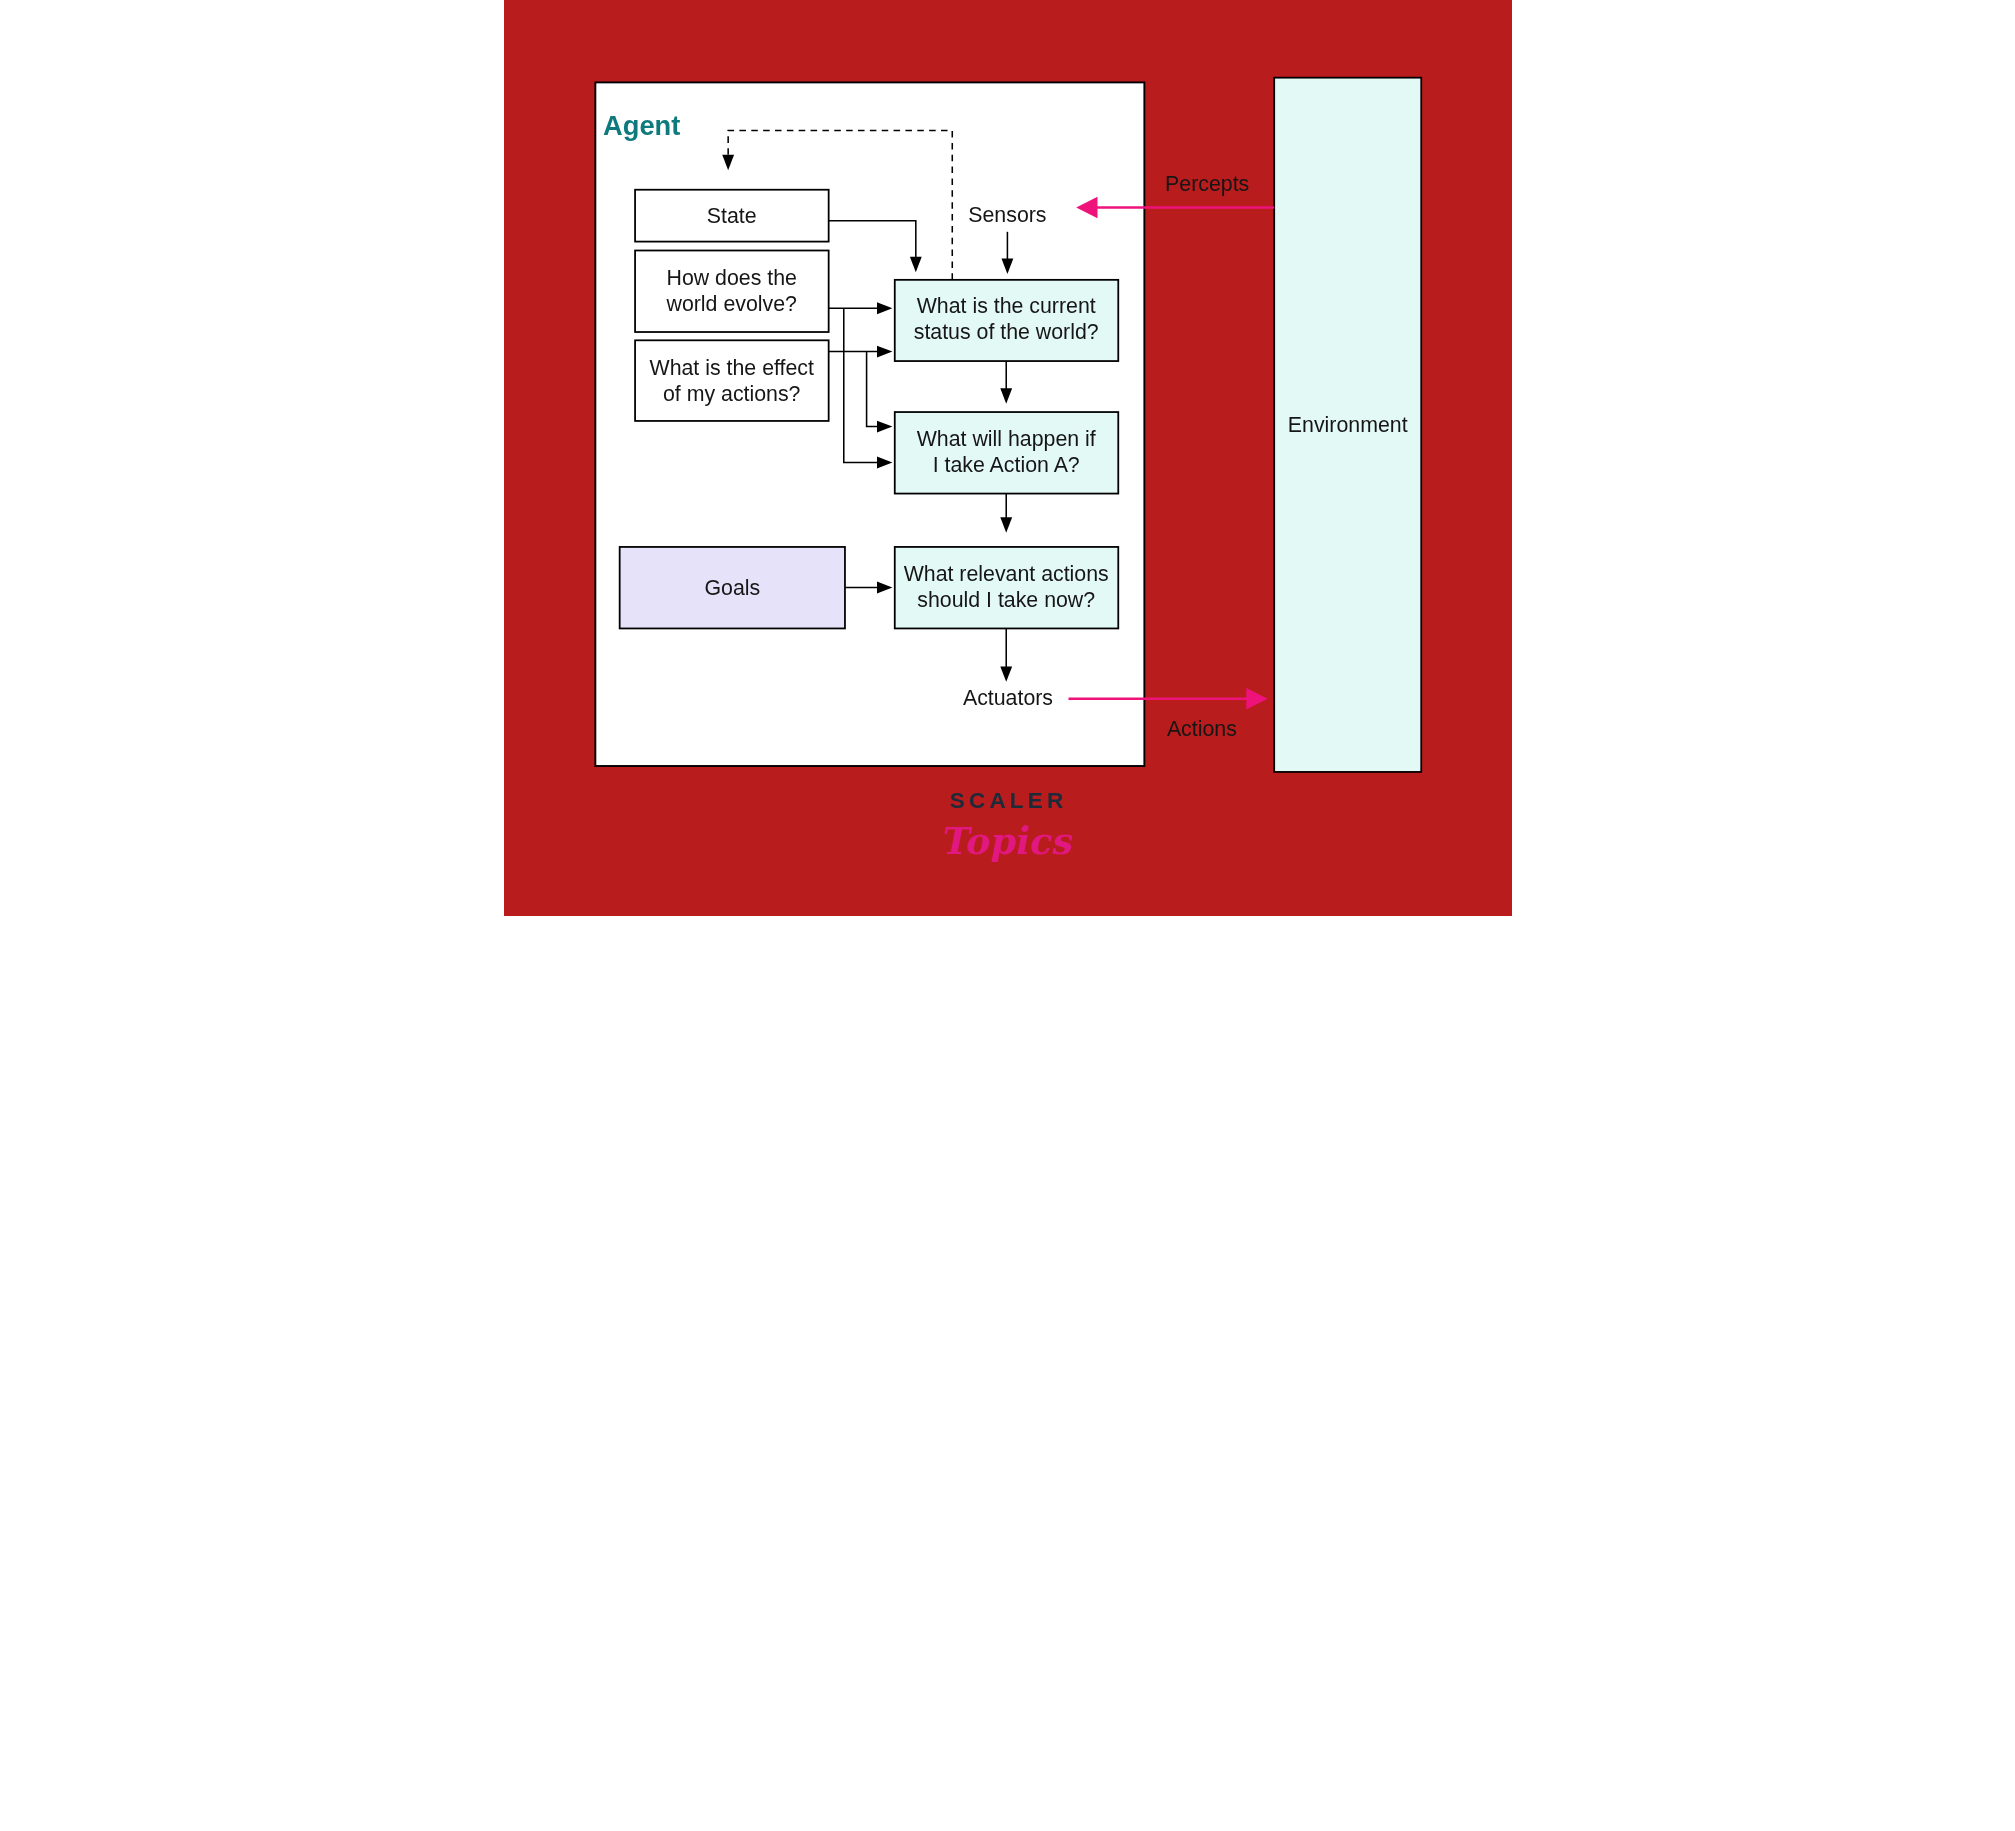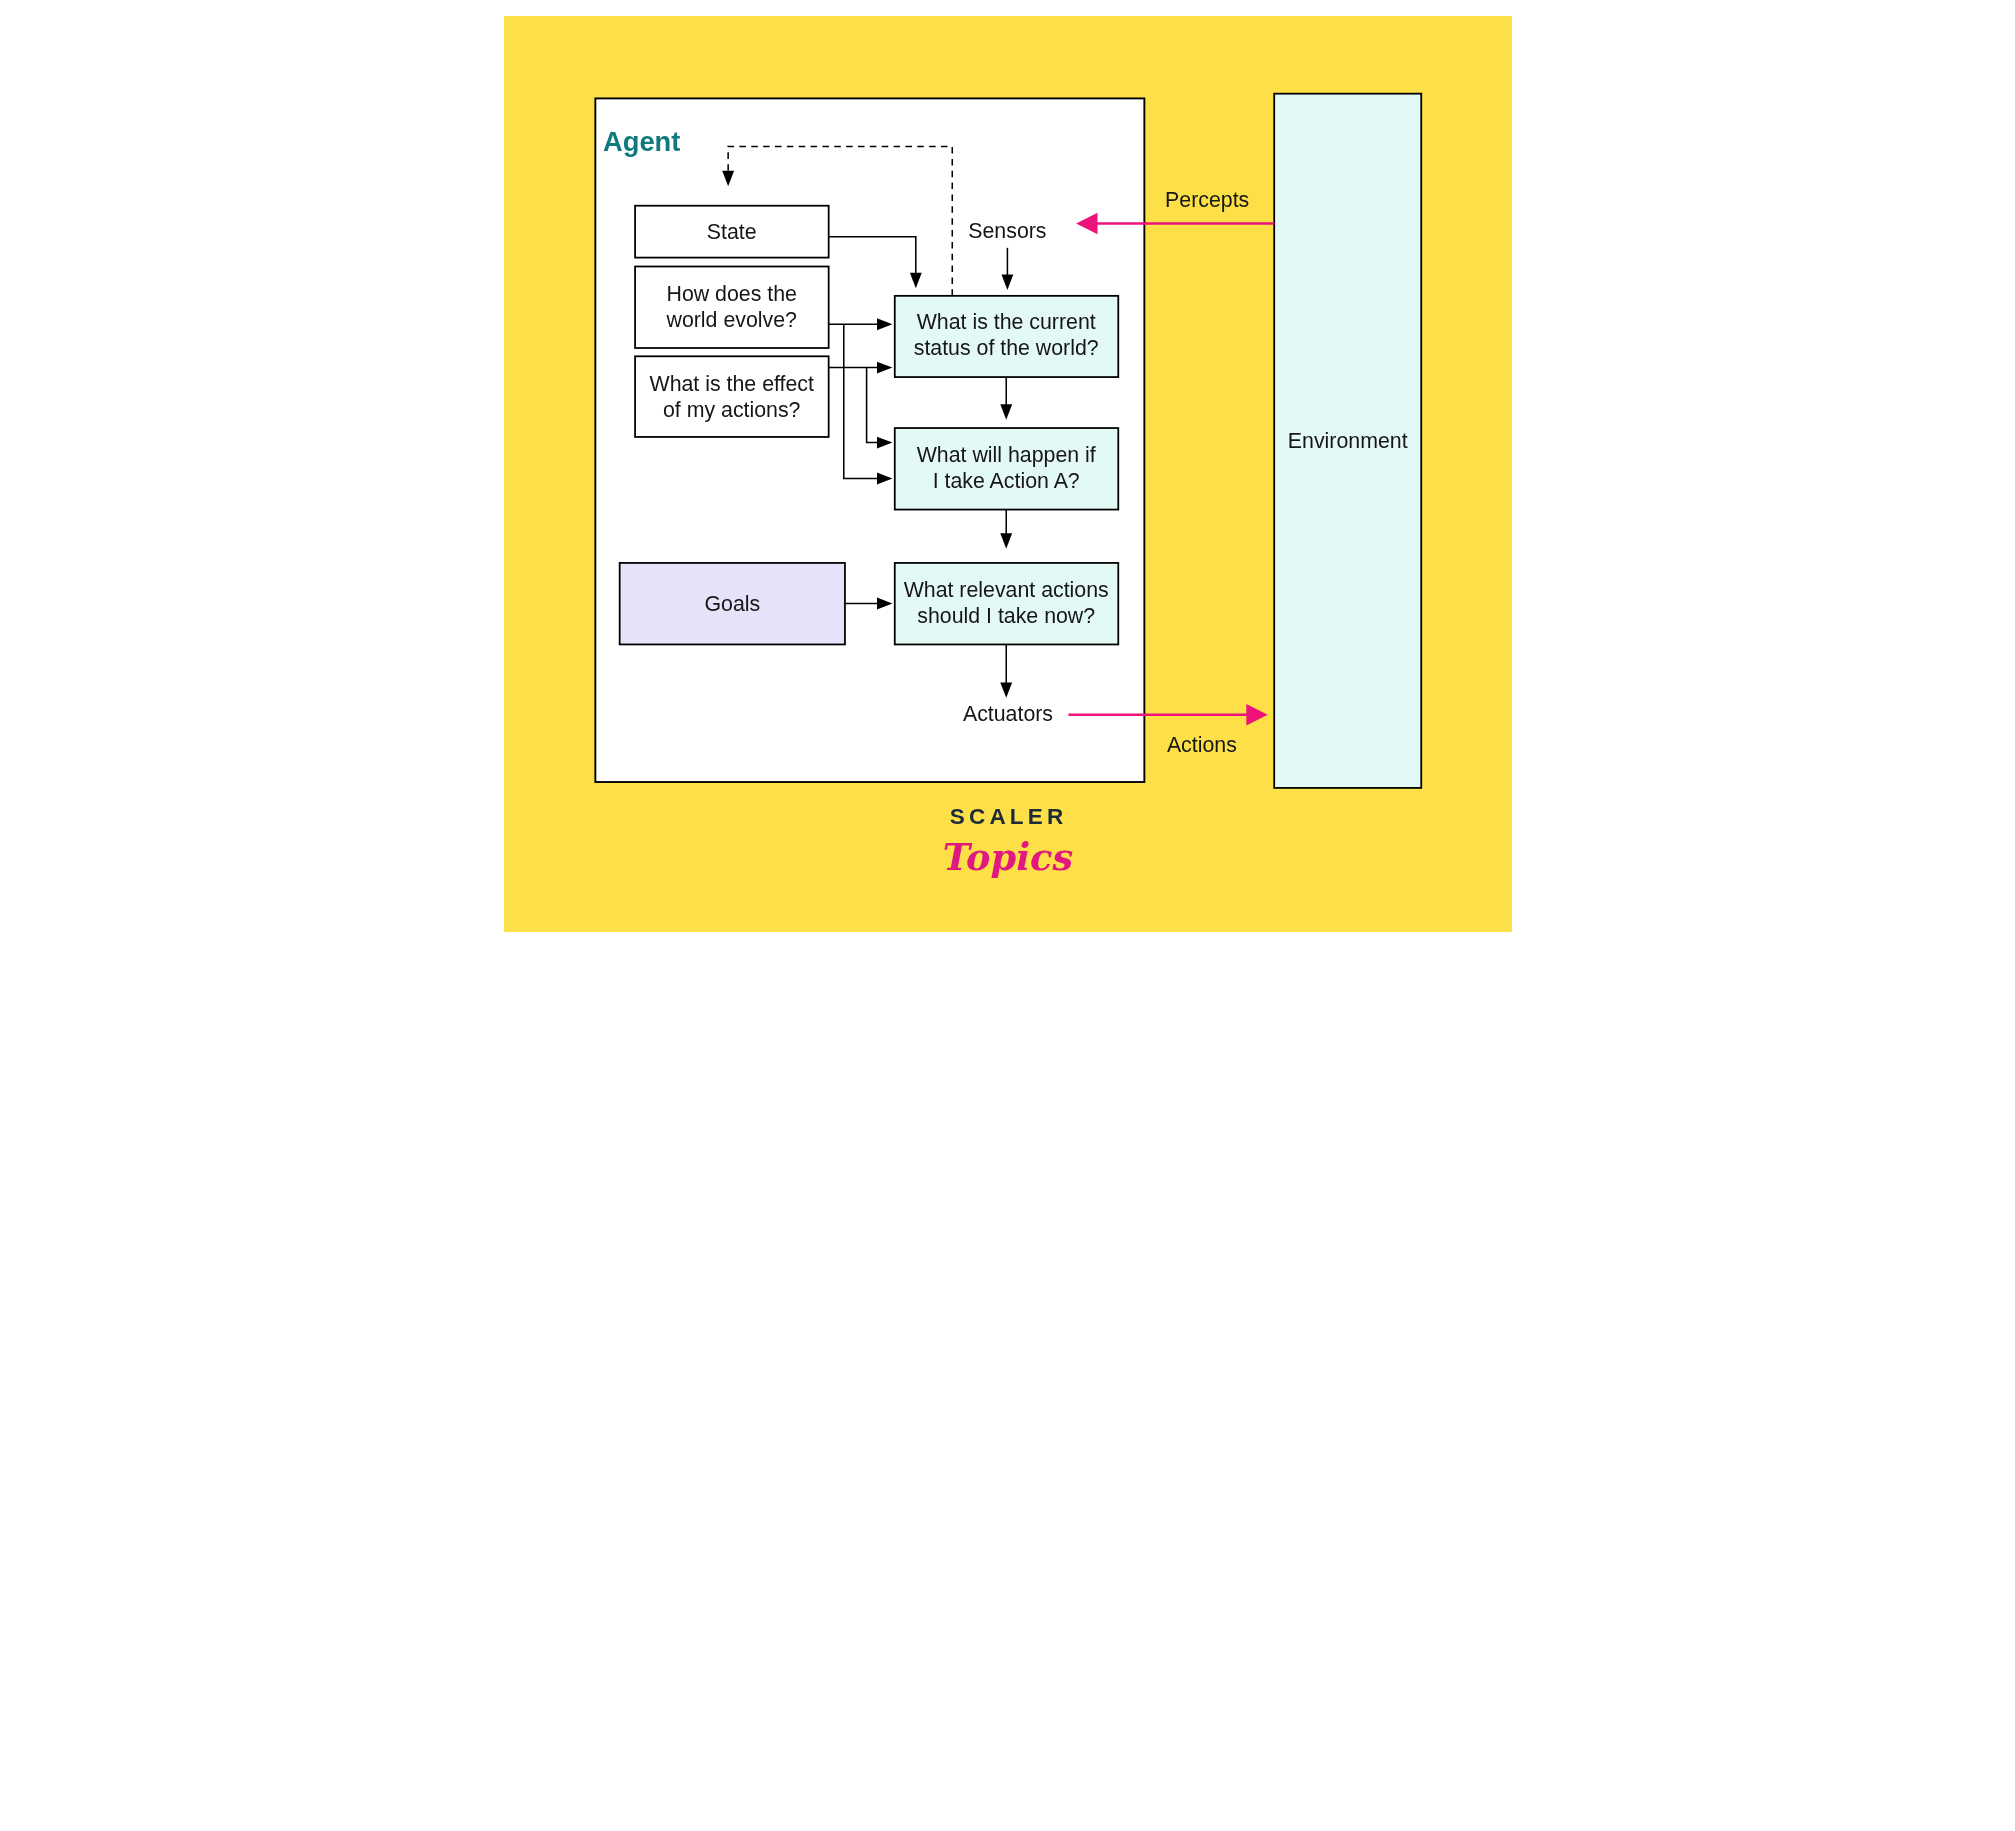--- a/index.html
+++ b/index.html
@@ -1,17 +1,17 @@
 <!DOCTYPE html>
 <html style="font-size:9.5px"><head>
 <meta charset="utf-8">
 <style>
   html,body{margin:0;padding:0;background:#ffffff;}
   body{font-family:"Liberation Sans", sans-serif;}
-  .stage{position:relative;width:1008px;height:916px;background:#fde047;margin:16px auto;}
+  .stage{position:relative;width:1008px;height:916px;background:#b91c1c;margin:0 auto;}
   svg{display:block;}
   .box-white{fill:#ffffff;stroke:#000000;stroke-width:3px;}
   .box-cyan{fill:#e3f9f5;stroke:#000000;stroke-width:3px;}
   .box-lav{fill:#e5e2f9;stroke:#000000;stroke-width:3px;}
   .frame{fill:#ffffff;stroke:#000000;stroke-width:3.2px;}
   .conn{stroke:#000000;stroke-width:2.6px;fill:none;}
   .conn-dashed{stroke:#000000;stroke-width:2.6px;fill:none;stroke-dasharray:11 9;}
   .pink-line{stroke:#ee127b;stroke-width:4px;fill:none;}
   .ah-black{fill:#000000;stroke:none;}
   .ah-pink{fill:#ee127b;stroke:none;}

